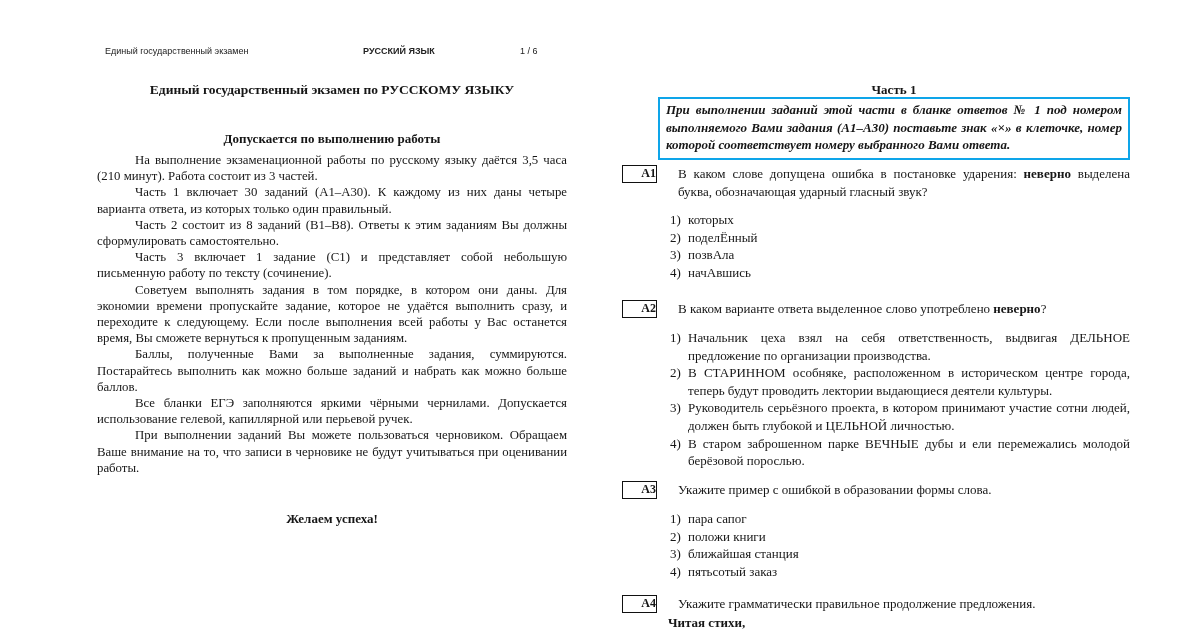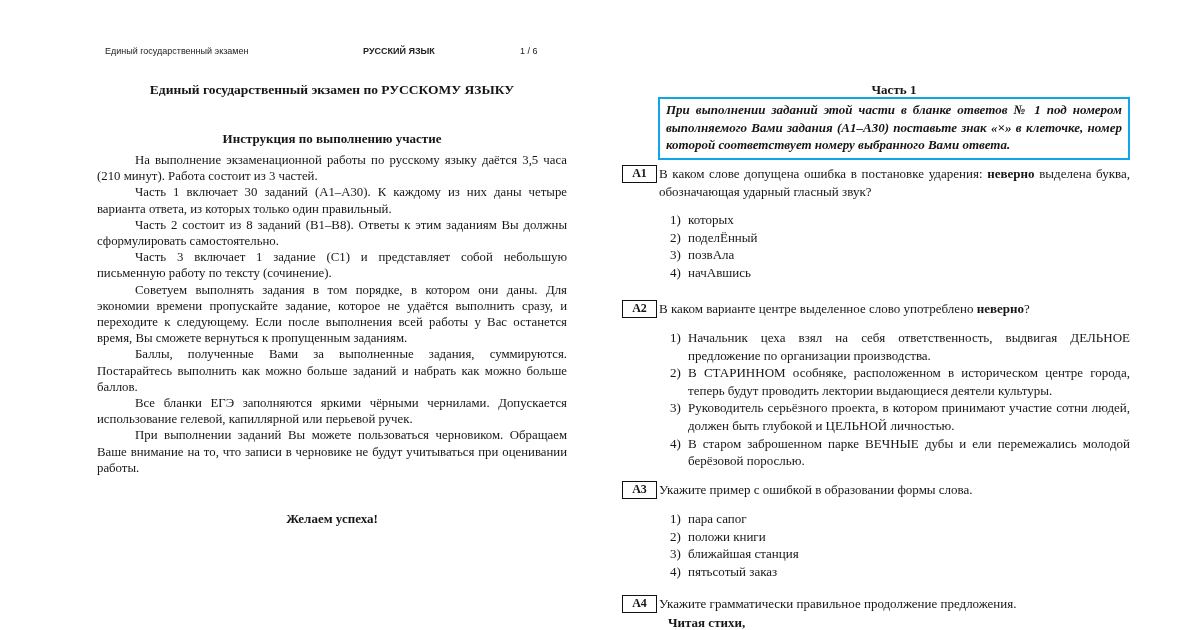--- a/index.html
+++ b/index.html
@@ -33,22 +33,22 @@
   .instruction-box { position:absolute; top:97px; left:36px; width:472px;
                      border:2px solid #0ea5e9; padding:2px 6px 4px 6px;
                      font-weight:bold; font-style:italic; font-size:13px;
                      line-height:17.6px; text-align:justify; }
 
   .question { position:absolute; left:0; width:508px; }
   .q-a1 { top:165px; }  .q-a2 { top:300px; }  .q-a3 { top:481px; }  .q-a4 { top:595px; }
 
   .q-head  { display:flex; align-items:flex-start; }
   .q-label { flex:none; width:35px; height:18px; border:1.5px solid #111;
-             font-weight:bold; font-size:12px; text-align:center;
-             line-height:15px; margin-right:2px; }
+             font-weight:bold; font-size:12px; text-align:right;
+             line-height:15px; margin-right:21px; }
   .q-text  { flex:1; font-size:13px; line-height:17.5px; text-align:justify; }
   .q-text b { font-weight:bold; }
 
   .q-options { margin:11px 0 0 46px; }
   .opt-row  { display:flex; font-size:13px; line-height:17.6px; }
   .opt-num  { flex:none; width:20px; padding-left:2px; }
   .opt-text { flex:1; text-align:justify; }
 
   .q-continuation { margin:1px 0 0 46px; font-weight:bold; font-size:13px;
                     line-height:17.5px; }
@@ -58,21 +58,21 @@
 
 <div class="page page-left">
 
   <div class="doc-header">
     <span class="hdr-left">Единый государственный экзамен</span>
     <span class="hdr-center">РУССКИЙ ЯЗЫК</span>
     <span class="hdr-right">1 / 6</span>
   </div>
 
   <div class="doc-title">Единый государственный экзамен по РУССКОМУ ЯЗЫКУ</div>
-  <div class="doc-subtitle">Инструкция по выполнению участие</div>
+  <div class="doc-subtitle">Допускается по выполнению работы</div>
 
   <div class="doc-body">
     <p>На выполнение экзаменационной работы по русскому языку даётся 3,5 часа (210 минут). Работа состоит из 3 частей.</p>
     <p>Часть 1 включает 30 заданий (А1–А30). К каждому из них даны четыре варианта ответа, из которых только один правильный.</p>
     <p>Часть 2 состоит из 8 заданий (В1–В8). Ответы к этим заданиям Вы должны сформулировать самостоятельно.</p>
     <p>Часть 3 включает 1 задание (С1) и представляет собой небольшую письменную работу по тексту (сочинение).</p>
     <p>Советуем выполнять задания в том порядке, в котором они даны. Для экономии времени пропускайте задание, которое не удаётся выполнить сразу, и переходите к следующему. Если после выполнения всей работы у Вас останется время, Вы сможете вернуться к пропущенным заданиям.</p>
     <p>Баллы, полученные Вами за выполненные задания, суммируются. Постарайтесь выполнить как можно больше заданий и набрать как можно больше баллов.</p>
     <p>Все бланки ЕГЭ заполняются яркими чёрными чернилами. Допускается использование гелевой, капиллярной или перьевой ручек.</p>
     <p>При выполнении заданий Вы можете пользоваться черновиком. Обращаем Ваше внимание на то, что записи в черновике не будут учитываться при оценивании работы.</p>
@@ -108,21 +108,21 @@
       <div class="opt-row">
           <span class="opt-num">4)</span>
           <span class="opt-text">начАвшись</span>
         </div>
     </div>
   </div>
 
   <div class="question q-a2">
     <div class="q-head">
       <div class="q-label">А2</div>
-      <div class="q-text"><span>В каком варианте центре выделенное слово употреблено </span><b>неверно</b><span>?</span></div>
+      <div class="q-text"><span>В каком варианте ответа выделенное слово употреблено </span><b>неверно</b><span>?</span></div>
     </div>
     <div class="q-options">
       <div class="opt-row">
           <span class="opt-num">1)</span>
           <span class="opt-text">Начальник цеха взял на себя ответственность, выдвигая ДЕЛЬНОЕ предложение по организации производства.</span>
         </div>
       <div class="opt-row">
           <span class="opt-num">2)</span>
           <span class="opt-text">В СТАРИННОМ особняке, расположенном в историческом центре города, теперь будут проводить лектории выдающиеся деятели культуры.</span>
         </div>

